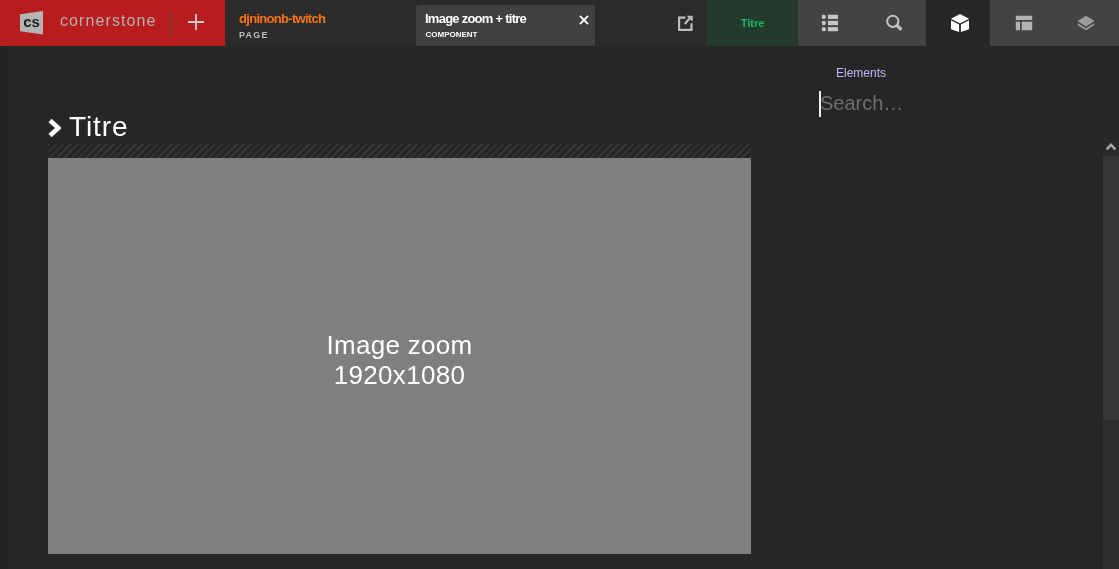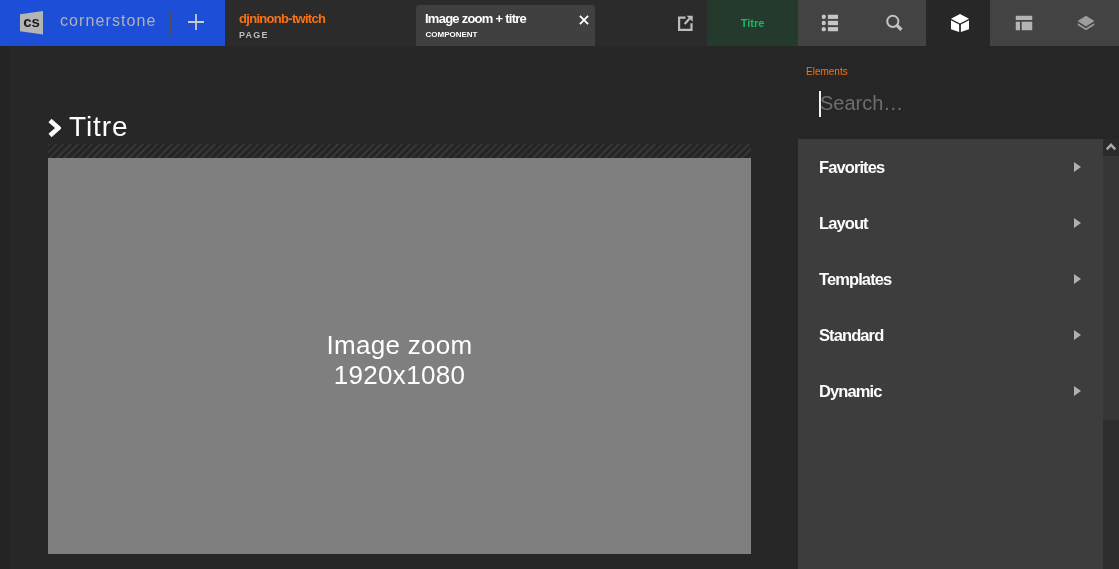--- a/index.html
+++ b/index.html
@@ -2,21 +2,21 @@
 <html><head>
 <meta charset="utf-8">
 <style>
   * { margin:0; padding:0; box-sizing:border-box; }
   html,body { width:1119px; height:569px; overflow:hidden; background:#272727;
     font-family:"Liberation Sans", sans-serif; }
   body { position:relative; }
 
   
   #topbar { position:absolute; left:0; top:0; width:1119px; height:46px; }
-  #tb-left { position:absolute; left:0; top:0; width:225px; height:46px; background:#1d4ed8; }
+  #tb-left { position:absolute; left:0; top:0; width:225px; height:46px; background:#b91c1c; }
   #tb-tabs { position:absolute; left:225px; top:0; width:573px; height:46px; background:#2b2b2b; }
   #tb-icons { position:absolute; left:798px; top:0; width:321px; height:46px; background:#434343; }
 
   #logo { position:absolute; left:20px; top:11px; }
   #wordmark { position:absolute; left:60px; top:12px; font-size:16px; color:#b2b2b2;
     letter-spacing:1.1px; font-weight:500; }
   #divider { position:absolute; left:170px; top:11px; width:1px; height:24px; background:#4d4d4d; }
 
   .tabtitle { font-size:13px; font-weight:bold; color:#f97316; letter-spacing:-0.7px; line-height:14px; }
   .tabsub { font-size:9px; font-weight:bold; color:#bdbdbd; letter-spacing:1.2px; line-height:10px; }
@@ -40,21 +40,21 @@
   #titleline { position:absolute; left:48px; top:65px; }
   #titletext { position:absolute; left:21px; top:0; color:#ffffff; font-size:28px; font-weight:400; letter-spacing:0.9px; }
   #hatch { position:absolute; left:48px; top:98px; width:703px; height:14px;
     background:repeating-linear-gradient(135deg,#363636 0 1.8px,#252525 1.8px 5.1px); }
   #imgbox { position:absolute; left:48px; top:112px; width:703px; height:396px; background:#7f7f7f;
     display:flex; align-items:center; justify-content:center; text-align:center; }
   #imgbox .ph { color:#ffffff; font-size:26px; line-height:30px; letter-spacing:0.3px; margin-top:8px; }
 
   
   #sidebar { position:absolute; left:798px; top:46px; width:321px; height:523px; background:#262626; }
-  #elements-label { position:absolute; left:8px; top:20px; font-size:10px; color:#f97316; }
+  #elements-label { position:absolute; left:38px; top:20px; font-size:12px; color:#c4b5fd; }
   #search-cursor { position:absolute; left:21px; top:45px; width:1.5px; height:26px; background:#f0f0f0; }
   #search-ph { position:absolute; left:22px; top:46px; font-size:20px; color:#6e6e6e; }
   #panel { position:absolute; left:0; top:93px; width:321px; height:430px; background:#3d3d3d; }
   .row { position:absolute; left:0; width:321px; height:56px; }
   .row .label { position:absolute; left:21px; top:50%; transform:translateY(-50%);
     font-size:16.5px; font-weight:bold; color:#fdfdfd; letter-spacing:-0.9px; }
   .row .tri { position:absolute; left:276px; top:50%; transform:translateY(-50%);
     width:0; height:0; border-left:7px solid #b0b0b0; border-top:5.5px solid transparent;
     border-bottom:5.5px solid transparent; }
   #scrollbar { position:absolute; left:305px; top:93px; width:16px; height:430px; background:#2e2e2e; }
@@ -75,42 +75,20 @@
   <div id="hatch"></div>
   <div id="imgbox">
       <div class="ph">Image zoom<br>1920x1080</div>
     </div>
 </div>
 
 <div id="sidebar">
   <div id="elements-label">Elements</div>
   <div id="search-cursor"></div>
   <div id="search-ph">Search…</div>
-  <div id="panel">
-    <div class="row" style="top:0;">
-        <span class="label">Favorites</span>
-        <span class="tri"></span>
-      </div>
-    <div class="row" style="top:56px;">
-        <span class="label">Layout</span>
-        <span class="tri"></span>
-      </div>
-    <div class="row" style="top:112px;">
-        <span class="label">Templates</span>
-        <span class="tri"></span>
-      </div>
-    <div class="row" style="top:168px;">
-        <span class="label">Standard</span>
-        <span class="tri"></span>
-      </div>
-    <div class="row" style="top:224px;">
-        <span class="label">Dynamic</span>
-        <span class="tri"></span>
-      </div>
-  </div>
   <div id="scrollbar">
     <div id="sb-thumb"></div>
     <div id="sb-arrow">
       <svg width="16" height="17" viewBox="0 0 16 17">
         <path d="M3.7 10.3 L8 5.9 L12.3 10.3" fill="none" stroke="#a5a9ab" stroke-width="2.5"></path>
       </svg>
     </div>
   </div>
 </div>
 

